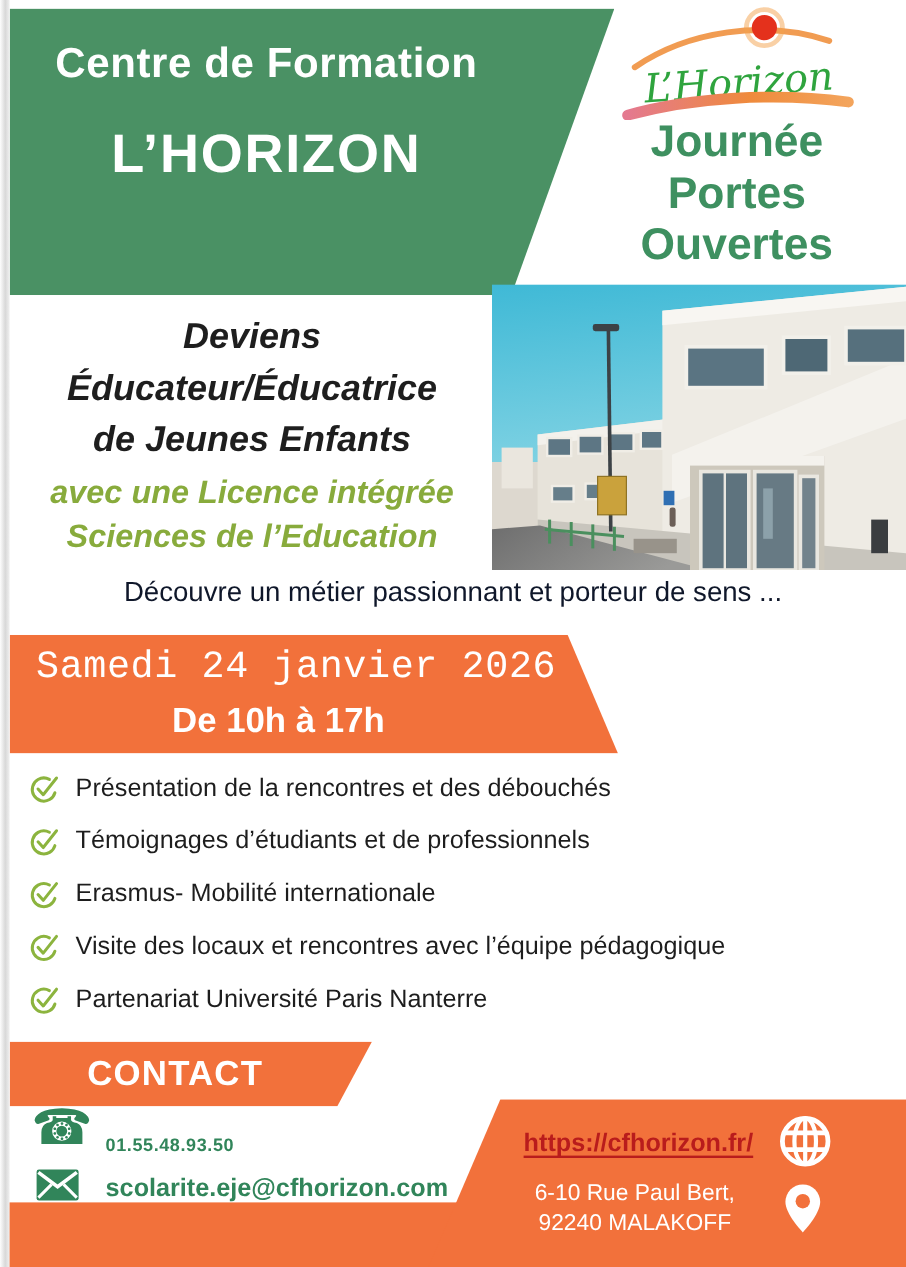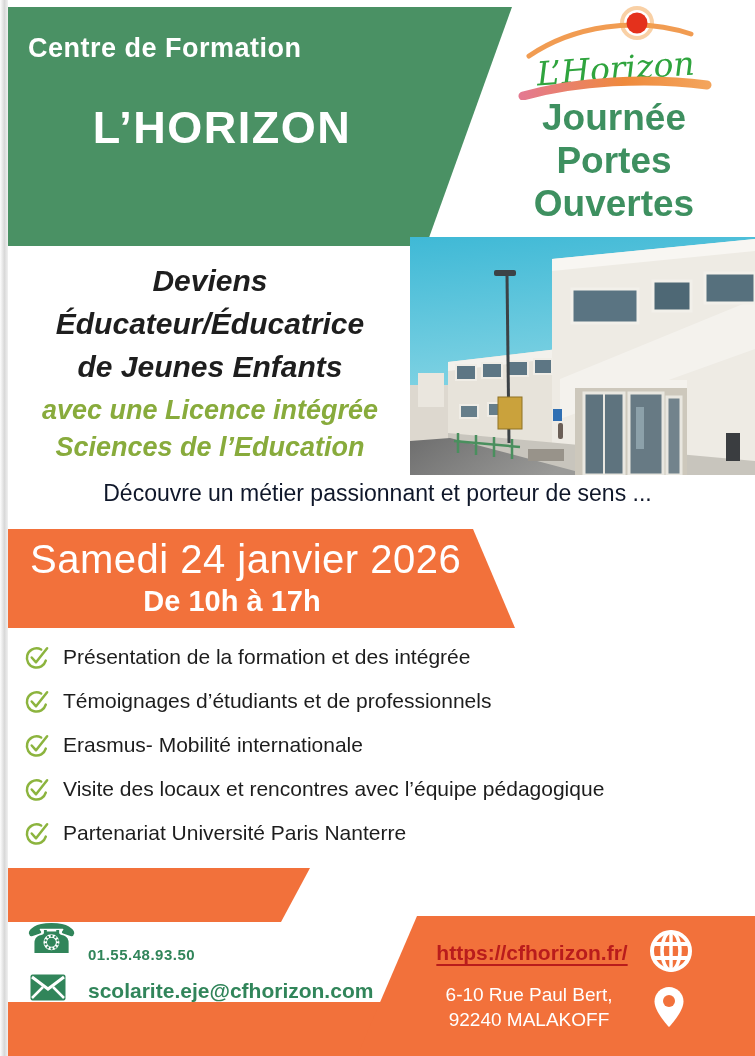--- a/index.html
+++ b/index.html
@@ -6,40 +6,40 @@
   #page{
     position:relative;width:755px;height:1056px;background:#ffffff;
     font-family:"Liberation Sans",sans-serif;overflow:hidden;margin:0 auto;
   }
   .prewrap{white-space:pre-line;}
   .edge-left{position:absolute;left:0;top:0;width:8px;height:1056px;
     background:linear-gradient(to right,#fdfdfd 0%,#d8d8d8 55%,#f0f0f0 100%);}
   
   .green-hdr{position:absolute;left:8px;top:7px;width:504px;height:239px;background:#4a9164;
     clip-path:polygon(0 0,100% 0,calc(100% - 86px) 100%,0 100%);}
-  .hdr-l1{position:absolute;left:28px;top:33px;width:388px;
-    font-size:27px;font-weight:bold;color:#ffffff;letter-spacing:0.5px;}
+  .hdr-l1{position:absolute;left:28px;top:33px;width:388px;text-align:center;
+    font-size:35px;font-weight:bold;color:#ffffff;letter-spacing:0.5px;}
   .hdr-l2{position:absolute;left:28px;top:102px;width:388px;text-align:center;
     font-size:45px;font-weight:bold;color:#ffffff;letter-spacing:1.5px;}
   .logo-svg{position:absolute;left:515px;top:4px;width:202px;height:96px;}
   .event-title{position:absolute;left:502px;top:96px;width:224px;text-align:center;
     font-size:37px;line-height:43px;font-weight:bold;color:#3e9060;}
   
   .prog-h{position:absolute;left:10px;top:259px;width:400px;text-align:center;
     font-size:30px;line-height:43px;font-style:italic;font-weight:bold;color:#1e1e1e;}
   .prog-s{position:absolute;left:10px;top:392px;width:400px;text-align:center;
     font-size:27px;line-height:37px;font-style:italic;font-weight:bold;color:#88ab3c;}
   .photo{position:absolute;left:410px;top:237px;width:345px;height:238px;}
   .tagline{position:absolute;left:0;top:480px;width:755px;text-align:center;
     font-size:23px;color:#0f172a;font-weight:normal;}
   
   .date-banner{position:absolute;left:8px;top:529px;width:507px;height:99px;background:#f2713b;
     clip-path:polygon(0 0,calc(100% - 42px) 0,100% 100%,0 100%);}
-  .date-line{position:absolute;left:30px;top:537px;font-size:40px;color:#ffffff;
-    font-weight:normal;letter-spacing:0.5px;}
+  .date-line{position:absolute;left:30px;top:537px;font-size:32px;color:#ffffff;
+    font-weight:normal;letter-spacing:0.5px;font-family:Liberation Mono, monospace;}
   .time-line{position:absolute;left:62px;top:585px;width:340px;text-align:center;
     font-size:29px;font-weight:bold;color:#ffffff;}
   
   .checklist{position:absolute;left:24px;top:645px;margin:0;padding:0;list-style:none;}
   .check-item{display:flex;align-items:center;gap:13px;height:24px;margin-bottom:20px;}
   .check-ic{width:26px;height:26px;flex:none;}
   .check-txt{font-size:21px;color:#1d1d1d;}
   
   .contact-banner{position:absolute;left:8px;top:868px;width:302px;height:54px;background:#f2713b;
     clip-path:polygon(0 0,100% 0,calc(100% - 29px) 100%,0 100%);}
@@ -160,21 +160,21 @@
   <div class="date-line">Samedi 24 janvier 2026</div>
   <div class="time-line">De 10h à 17h</div>
 
   <ul class="checklist">
 
       <li class="check-item">
         <svg class="check-ic" viewBox="0 0 27 27">
           <circle cx="13" cy="14.5" r="10" fill="none" stroke="#8cb43e" stroke-width="2.6" stroke-dasharray="49 14" stroke-dashoffset="-8" stroke-linecap="round" transform="rotate(-30 13 14.5)"></circle>
           <path d="M8 14 l4.5 5 L24 4.5" fill="none" stroke="#8cb43e" stroke-width="2.6" stroke-linecap="round" stroke-linejoin="round"></path>
         </svg>
-        <span class="check-txt">Présentation de la formation et des intégrée</span>
+        <span class="check-txt">Présentation de la rencontres et des débouchés</span>
       </li>
 
       <li class="check-item">
         <svg class="check-ic" viewBox="0 0 27 27">
           <circle cx="13" cy="14.5" r="10" fill="none" stroke="#8cb43e" stroke-width="2.6" stroke-dasharray="49 14" stroke-dashoffset="-8" stroke-linecap="round" transform="rotate(-30 13 14.5)"></circle>
           <path d="M8 14 l4.5 5 L24 4.5" fill="none" stroke="#8cb43e" stroke-width="2.6" stroke-linecap="round" stroke-linejoin="round"></path>
         </svg>
         <span class="check-txt">Témoignages d’étudiants et de professionnels</span>
       </li>
 
@@ -197,20 +197,21 @@
       <li class="check-item">
         <svg class="check-ic" viewBox="0 0 27 27">
           <circle cx="13" cy="14.5" r="10" fill="none" stroke="#8cb43e" stroke-width="2.6" stroke-dasharray="49 14" stroke-dashoffset="-8" stroke-linecap="round" transform="rotate(-30 13 14.5)"></circle>
           <path d="M8 14 l4.5 5 L24 4.5" fill="none" stroke="#8cb43e" stroke-width="2.6" stroke-linecap="round" stroke-linejoin="round"></path>
         </svg>
         <span class="check-txt">Partenariat Université Paris Nanterre</span>
       </li>
     </ul>
 
   <div class="contact-banner"></div>
+  <div class="contact-title">CONTACT</div>
   <div class="phone-ic">☎</div>
   <div class="phone">01.55.48.93.50</div>
   <svg class="mail-ic" viewBox="0 0 36 27">
     <rect x="0.5" y="0.5" width="35" height="26" rx="2" fill="#31855a"></rect>
     <path d="M2 3 L18 15 L34 3" stroke="#ffffff" stroke-width="3" fill="none"></path>
     <path d="M2 24 L13 13 M34 24 L23 13" stroke="#ffffff" stroke-width="2.5" fill="none"></path>
   </svg>
   <div class="email">scolarite.eje@cfhorizon.com</div>
 
   <div class="bottom-strip"></div>

